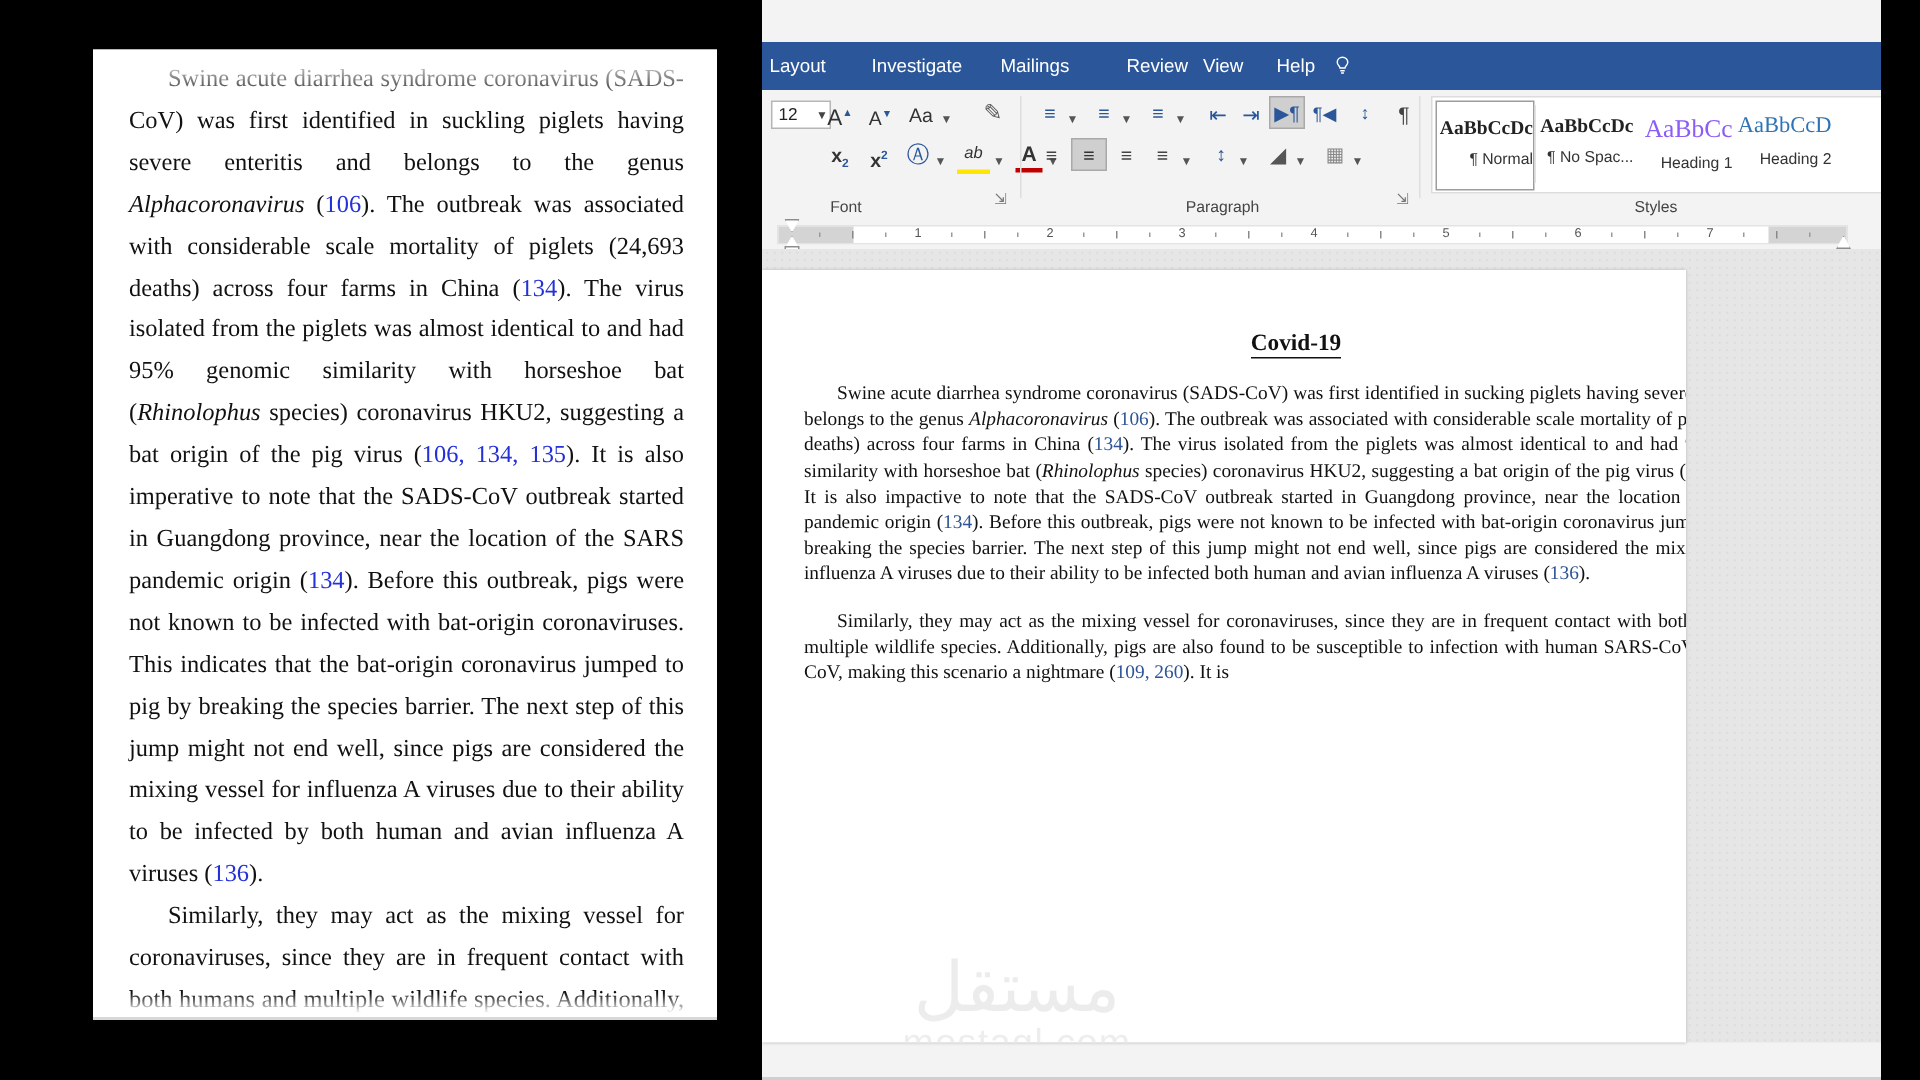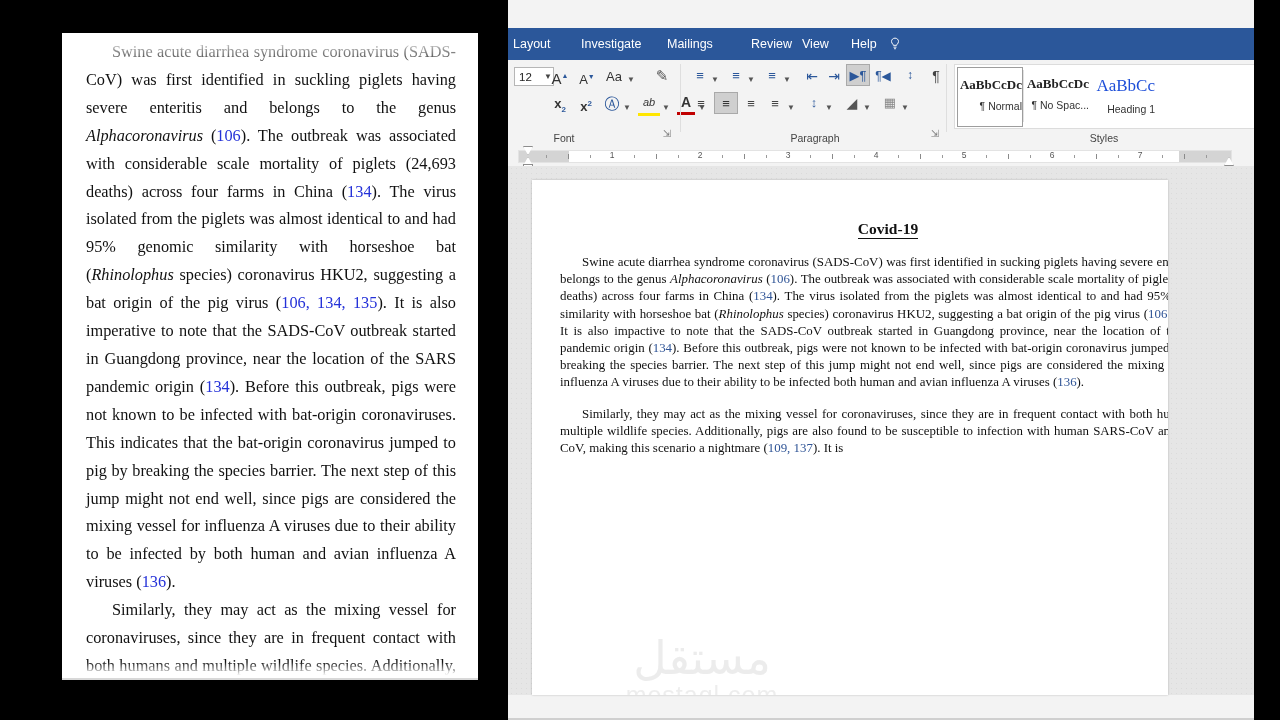--- a/index.html
+++ b/index.html
@@ -81,22 +81,22 @@
   #leftind-top{left:39px;top:0px;clip-path:polygon(0 0,100% 0,50% 100%);}
   #leftind-bot{left:39px;top:11px;clip-path:polygon(50% 0,100% 100%,0 100%);}
   #leftind-sq{left:39px;top:18px;width:8px;height:6px;}
   #rightind{left:740px;top:11px;clip-path:polygon(50% 0,100% 100%,0 100%);}
 
   
   #canvas{position:absolute;left:0;top:166px;width:770px;height:529px;background:#e6e6e6;}
   #canvas .dots{position:absolute;inset:0;
      background-image:radial-gradient(#d2d2d2 0.8px,transparent 0.8px);
      background-size:5px 5px;opacity:.55;}
-  #page{position:absolute;left:48px;top:14px;width:616px;height:515px;background:#fff;
-     box-shadow:0 0 2px rgba(0,0,0,.22);overflow:hidden;padding-left:20px;}
+  #page{position:absolute;left:24px;top:14px;width:616px;height:515px;background:#fff;
+     box-shadow:0 0 2px rgba(0,0,0,.22);overflow:hidden;}
   #doc-title{position:absolute;left:0;top:40px;width:712px;text-align:center;
      font-family:"Liberation Serif",serif;font-size:15.5px;font-weight:bold;color:#111;}
   #doc-title span{border-bottom:1px solid #111;padding-bottom:1px;}
   #doc-body{position:absolute;left:28px;top:74px;width:660px;
      font-family:"Liberation Serif",serif;font-size:12.9px;line-height:17.2px;color:#111;
      text-align:justify;}
   #doc-body p{margin:0 0 14px 0;text-indent:22px;}
   #doc-body .ref{color:#2f5496;}
   #doc-body i{font-style:italic;}
 
@@ -203,22 +203,26 @@
         <div class="style-item sel" style="left:2px">
           <span class="style-prev" style="font-size:13px;color:#222;font-weight:bold">AaBbCcDc</span>
           <span class="style-name">¶ Normal</span>
         </div>
         <div class="style-vsep" style="left:68px"></div>
         <div class="style-item" style="left:70px">
           <span class="style-prev" style="font-size:13px;color:#222;font-weight:bold">AaBbCcDc</span>
           <span class="style-name">¶ No Spac...</span>
         </div>
         <div class="style-item" style="left:136px">
-          <span class="style-prev" style="font-size:17px;color:#1d4ed8">AaBbCc</span>
+          <span class="style-prev" style="font-size:17px;color:#8b5cf6">AaBbCc</span>
           <span class="style-name">Heading 1</span>
+        </div>
+        <div class="style-item" style="left:202px">
+          <span class="style-prev" style="font-size:15px;color:#2e74b5">AaBbCcD</span>
+          <span class="style-name">Heading 2</span>
         </div>
         <div class="style-item" style="left:266px">
           <span class="style-prev" style="font-size:25px;color:#333;margin-top:2px">Aa</span>
           <span class="style-name" style="margin-top:2px">Titl</span>
         </div>
       </div>
       <div class="grp-label" style="left:470px;width:300px">Styles</div>
     </div>
 
     <div id="rulerzone">
@@ -262,21 +266,21 @@
       <div class="ind" id="leftind-sq"></div>
       <div class="ind" id="rightind"></div>
     </div>
 
     <div id="canvas">
       <div class="dots"></div>
       <div id="page">
         <div id="doc-title"><span>Covid-19</span></div>
         <div id="doc-body">
             <p><span>Swine acute diarrhea syndrome coronavirus (SADS-CoV) was first identified in sucking piglets having severe enteritis and belongs to the genus </span><i>Alphacoronavirus</i><span> (</span><span class="ref">106</span><span>). The outbreak was associated with considerable scale mortality of piglets (24,693 deaths) across four farms in China (</span><span class="ref">134</span><span>). The virus isolated from the piglets was almost identical to and had 95% genomic similarity with horseshoe bat (</span><i>Rhinolophus</i><span> species) coronavirus HKU2, suggesting a bat origin of the pig virus (</span><span class="ref">106,134,135</span><span>). It is also impactive to note that the SADS-CoV outbreak started in Guangdong province, near the location of the SARS pandemic origin (</span><span class="ref">134</span><span>). Before this outbreak, pigs were not known to be infected with bat-origin coronavirus jumped to pig by breaking the species barrier. The next step of this jump might not end well, since pigs are considered the mixing vessel for influenza A viruses due to their ability to be infected both human and avian influenza A viruses (</span><span class="ref">136</span><span>).</span></p>
-            <p><span>Similarly, they may act as the mixing vessel for coronaviruses, since they are in frequent contact with both humans and multiple wildlife species. Additionally, pigs are also found to be susceptible to infection with human SARS-CoV and MERS-CoV, making this scenario a nightmare (</span><span class="ref">109, 137</span><span>).  It is</span></p>
+            <p><span>Similarly, they may act as the mixing vessel for coronaviruses, since they are in frequent contact with both humans and multiple wildlife species. Additionally, pigs are also found to be susceptible to infection with human SARS-CoV and MERS-CoV, making this scenario a nightmare (</span><span class="ref">109, 260</span><span>).  It is</span></p>
           </div>
         <div id="watermark">
           <div id="wm-ar">مستقل</div>
           <div id="wm-en">mostaql.com</div>
         </div>
       </div>
     </div>
 
     <div id="status-divline"></div>
   </div>

